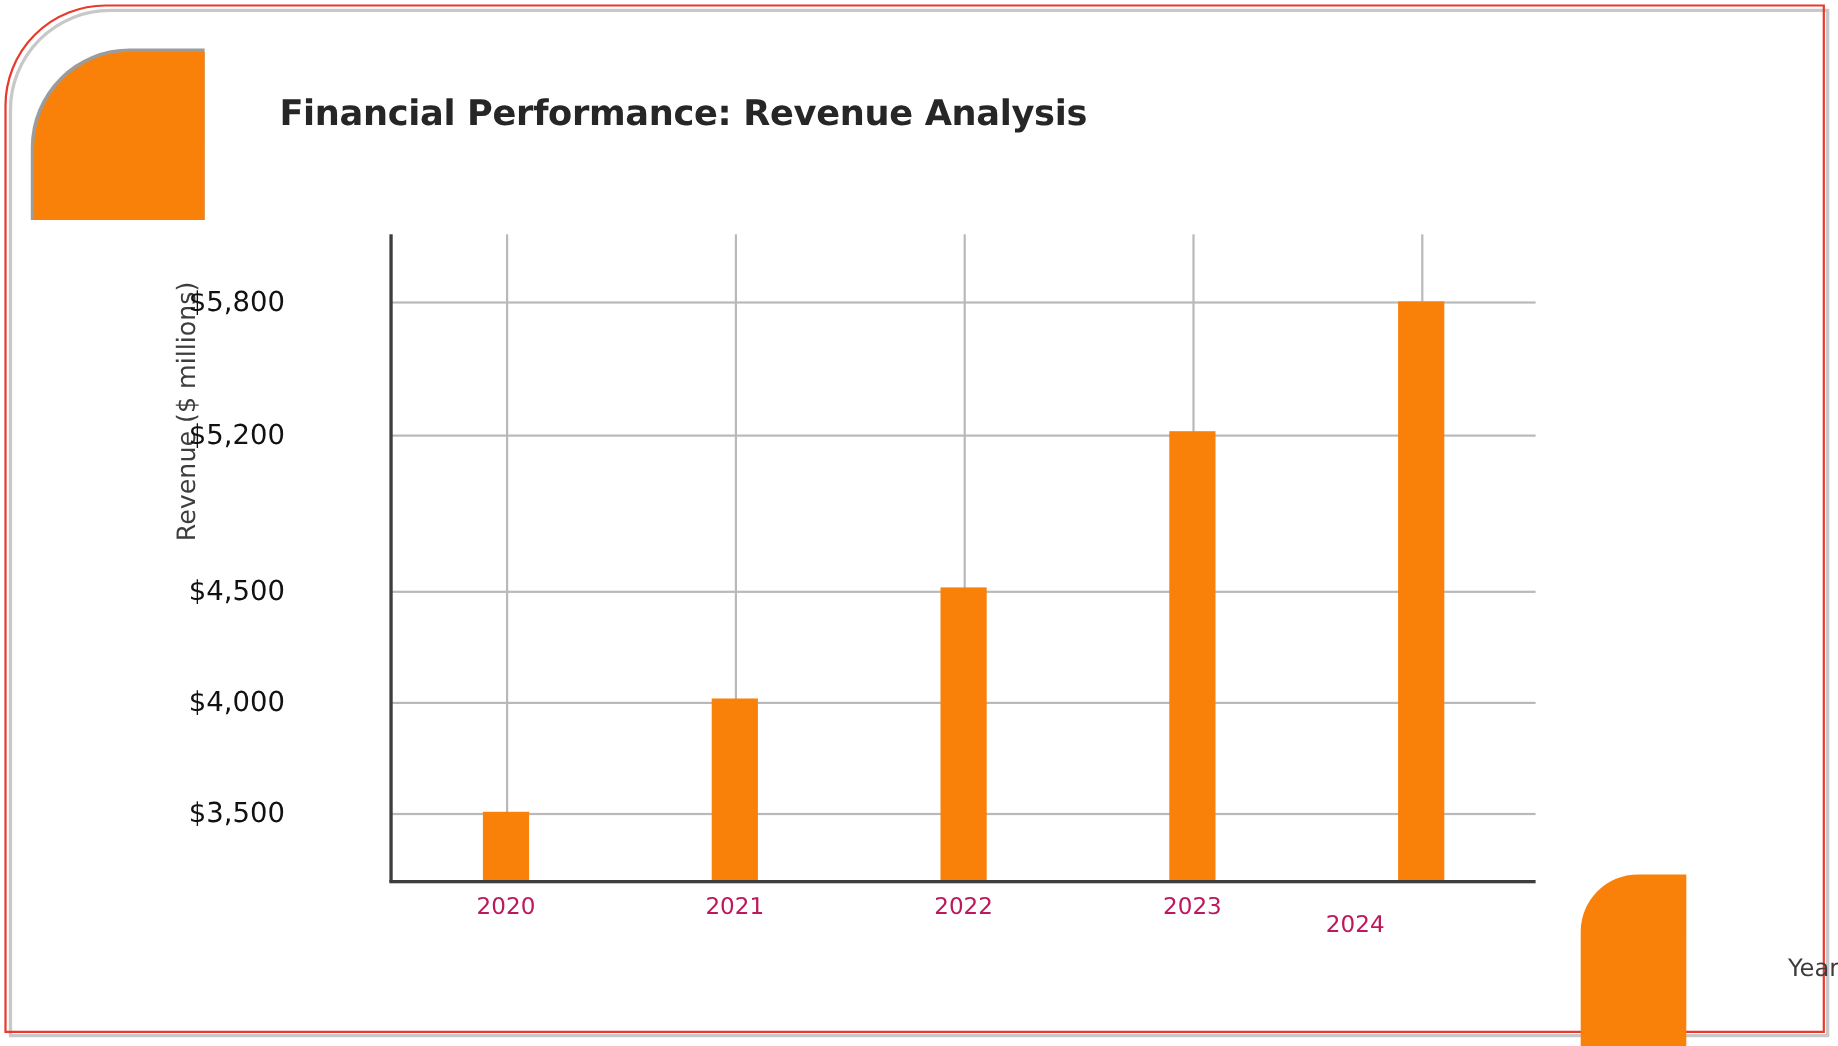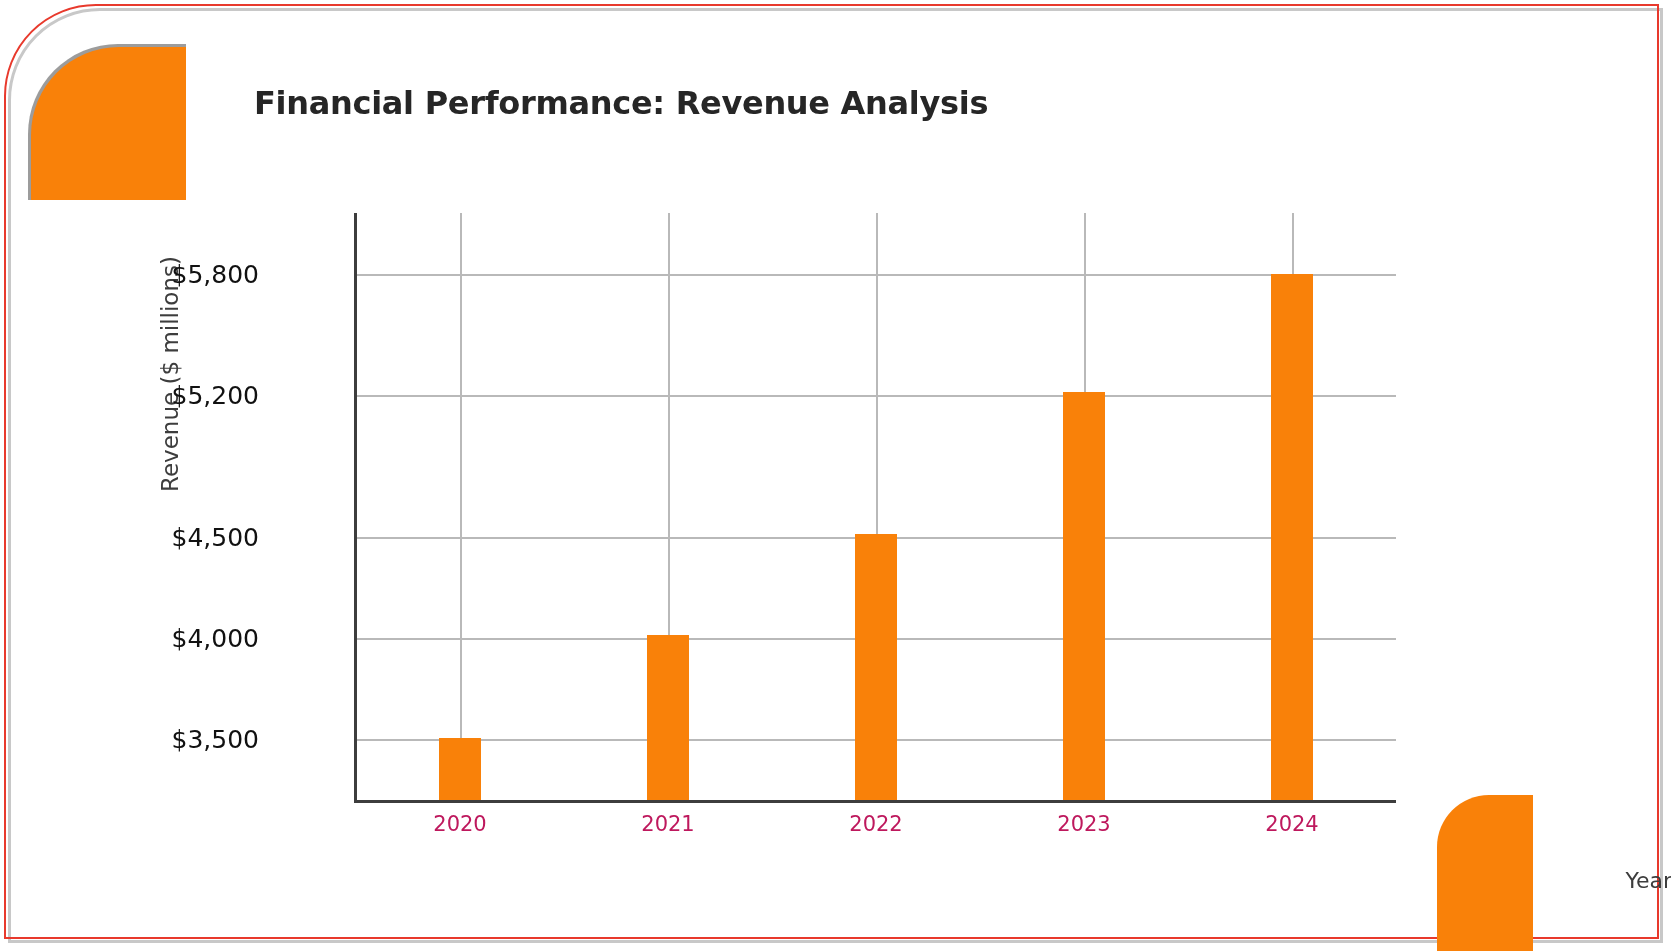--- a/index.html
+++ b/index.html
@@ -188,21 +188,21 @@
       <div class="ytick" style="top: 638.069px;">$4,000</div>
       <div class="ytick" style="top: 536.862px;">$4,500</div>
       <div class="ytick" style="top: 395.172px;">$5,200</div>
       <div class="ytick" style="top: 273.724px;">$5,800</div>
     </div>
   <div id="xtick-layer">
       <div class="xtick" style="left: 460px;">2020</div>
       <div class="xtick" style="left: 668px;">2021</div>
       <div class="xtick" style="left: 876px;">2022</div>
       <div class="xtick" style="left: 1084px;">2023</div>
-      <div class="xtick" style="left: 1292px;">2024</div>
+      <div class="xtick" style="left: 1232px; margin-top: 16px;">2024</div>
     </div>
 
   <div id="plot-area">
     <div id="grid-h">
         <div class="gridline-h" style="top: 526.276px;"></div>
         <div class="gridline-h" style="top: 425.069px;"></div>
         <div class="gridline-h" style="top: 323.862px;"></div>
         <div class="gridline-h" style="top: 182.172px;"></div>
         <div class="gridline-h" style="top: 60.7241px;"></div>
       </div>

